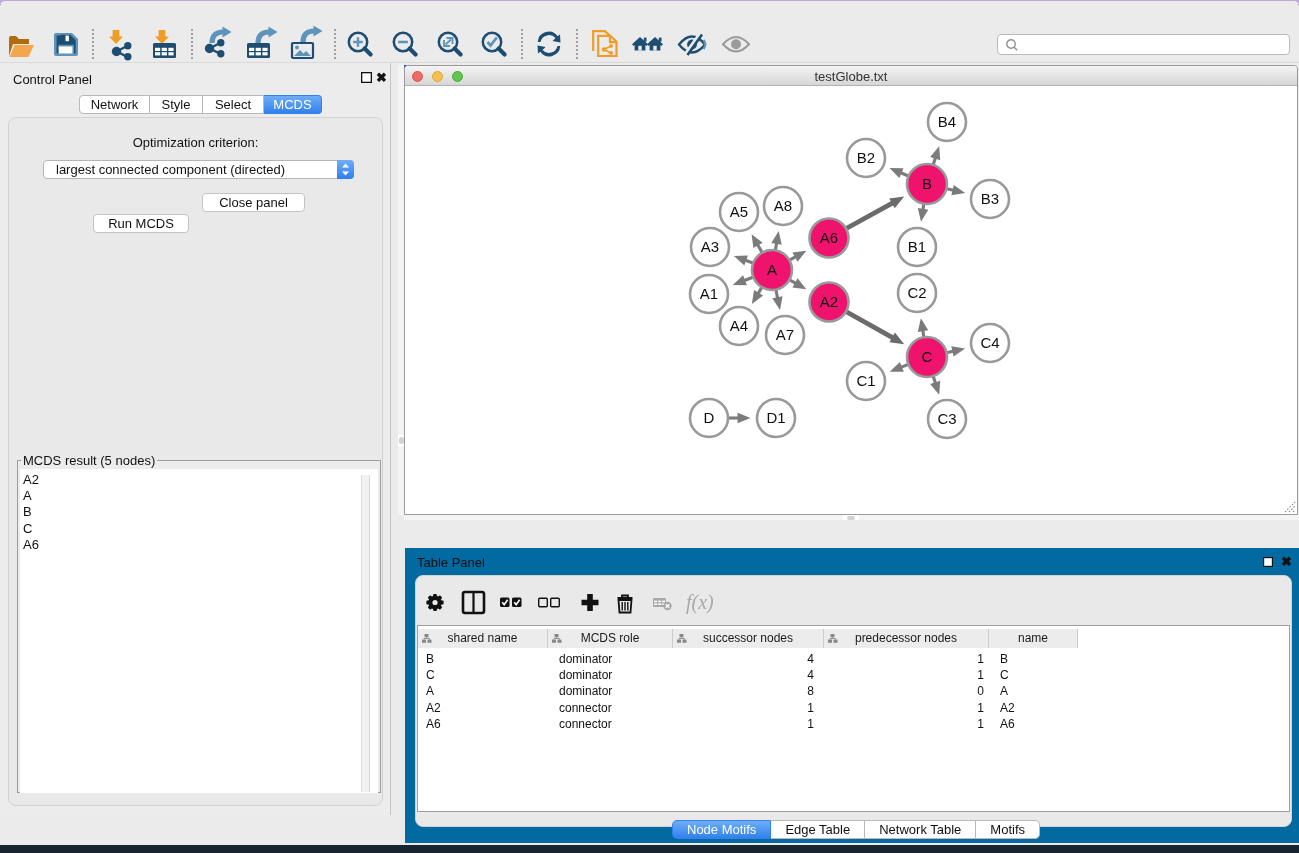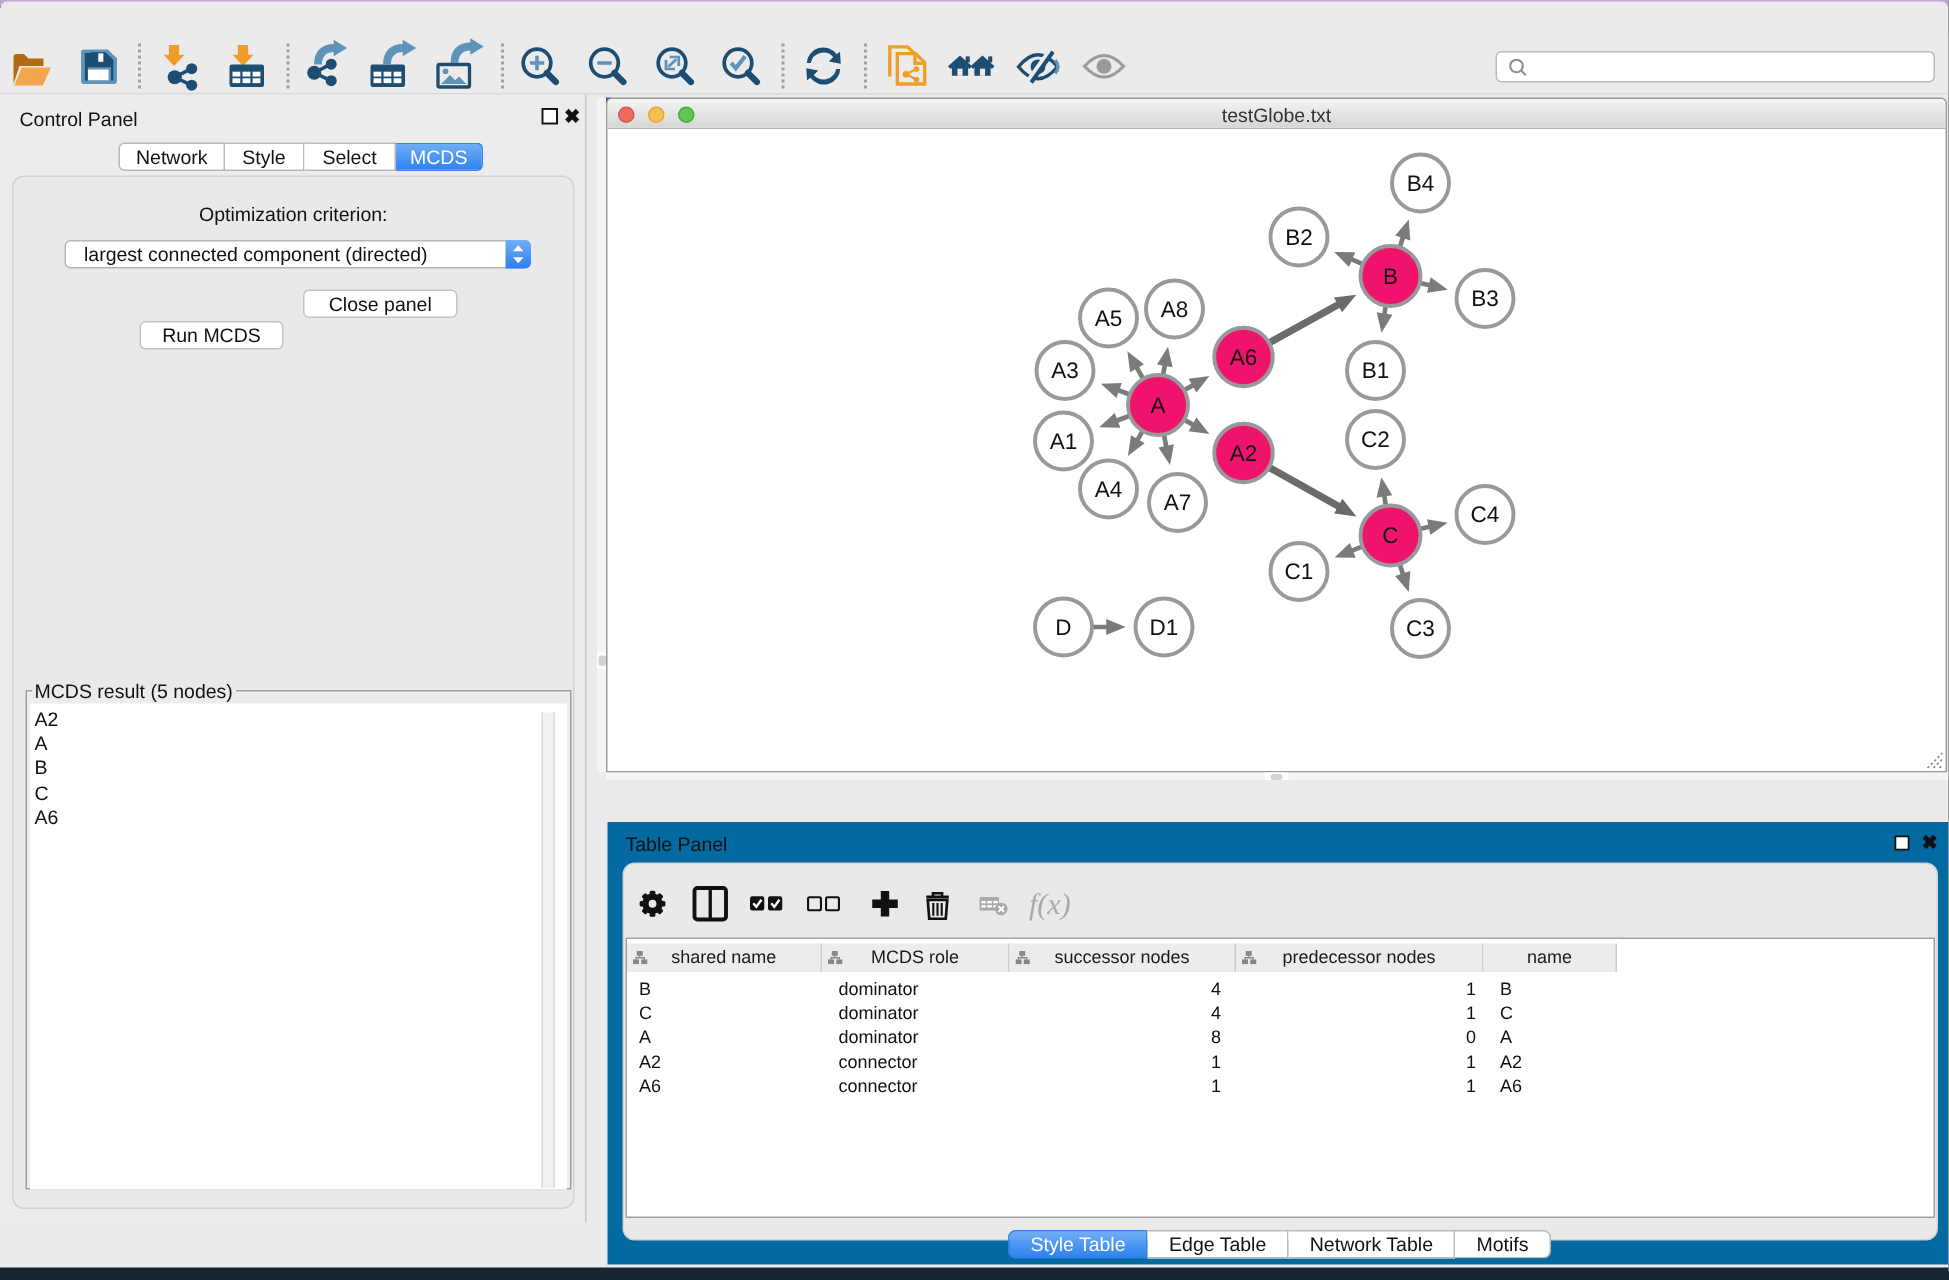--- a/index.html
+++ b/index.html
@@ -434,21 +434,21 @@
         <div class="trow" style="left:255px;top:73.6px;width:141px;text-align:right;">1</div>
         <div class="trow" style="left:406px;top:73.6px;width:160px;text-align:right;">1</div>
         <div class="trow" style="left:582px;top:73.6px;width:80px;">A2</div>
         <div class="trow" style="left:8px;top:89.8px;width:120px;">A6</div>
         <div class="trow" style="left:141px;top:89.8px;width:110px;">connector</div>
         <div class="trow" style="left:255px;top:89.8px;width:141px;text-align:right;">1</div>
         <div class="trow" style="left:406px;top:89.8px;width:160px;text-align:right;">1</div>
         <div class="trow" style="left:582px;top:89.8px;width:80px;">A6</div>
     </div>
     <div class="btabs">
-      <div class="tab first sel" style="border-radius:5px 0 0 5px;">Style Table</div>
+      <div class="tab first sel" style="border-radius:5px 0 0 5px;">Node Motifs</div>
       <div class="tab">Edge Table</div>
       <div class="tab">Network Table</div>
       <div class="tab last" style="border-radius:0 5px 5px 0;">Motifs</div>
     </div>
   </div>
 
   <div id="statusbar">
     <div class="abs" style="left:10px;top:7px;width:27px;height:21px;background:#f3f3f3;border:1px solid #b2b2b2;">
       <svg width="15" height="13" style="position:absolute;left:5px;top:3px;" viewBox="0 0 15 13">
         <circle cx="1.7" cy="2" r="1.4" fill="#111"></circle>

